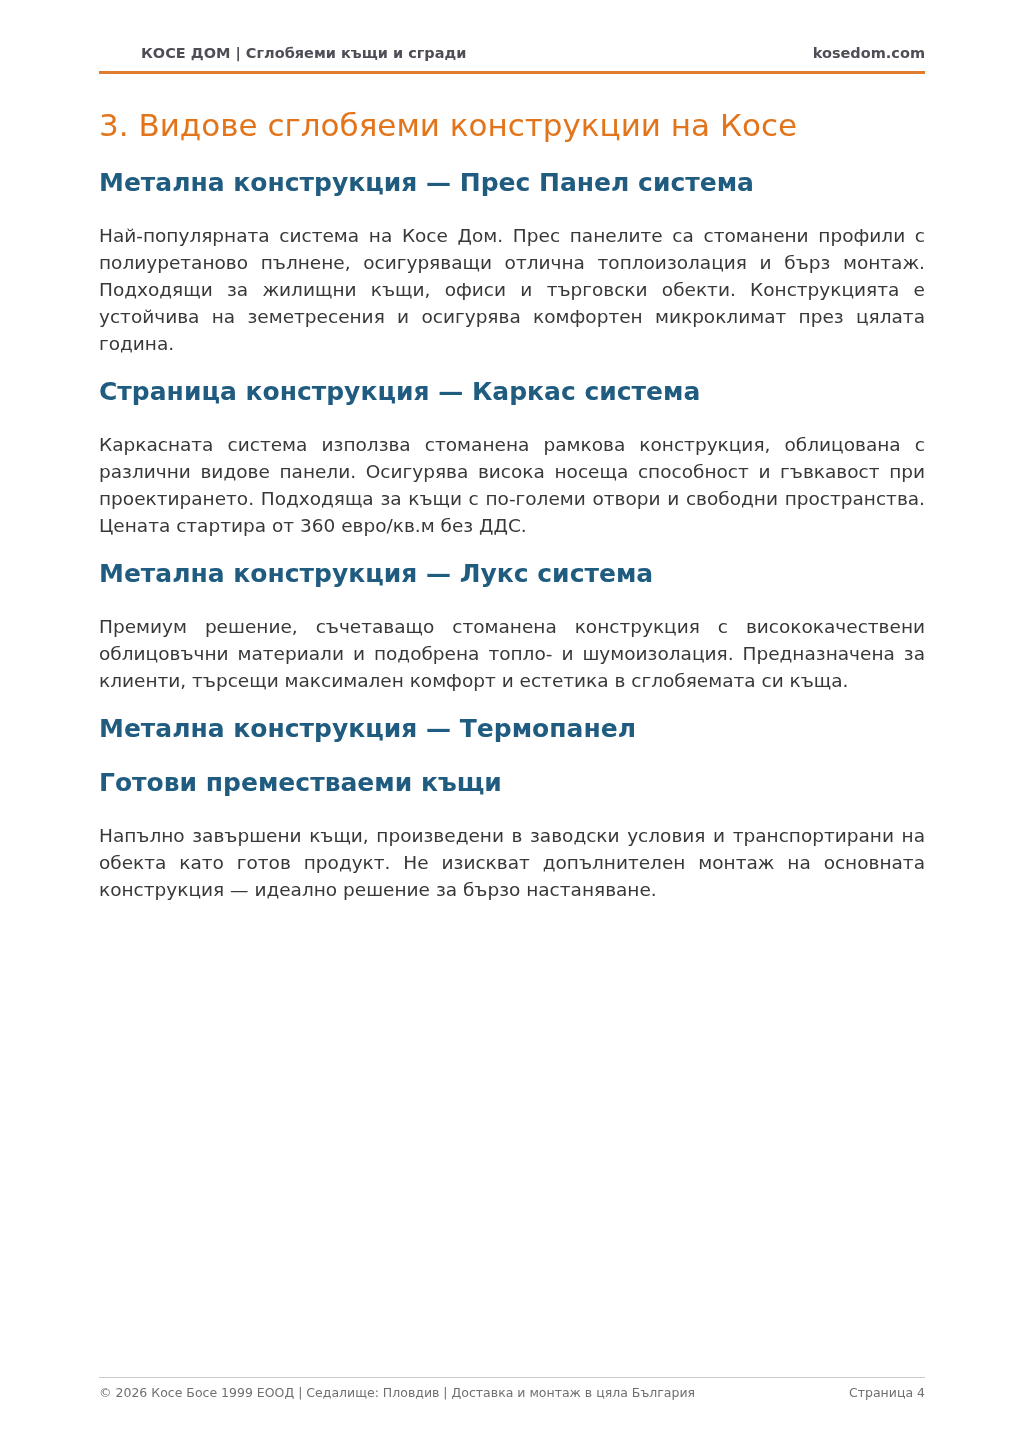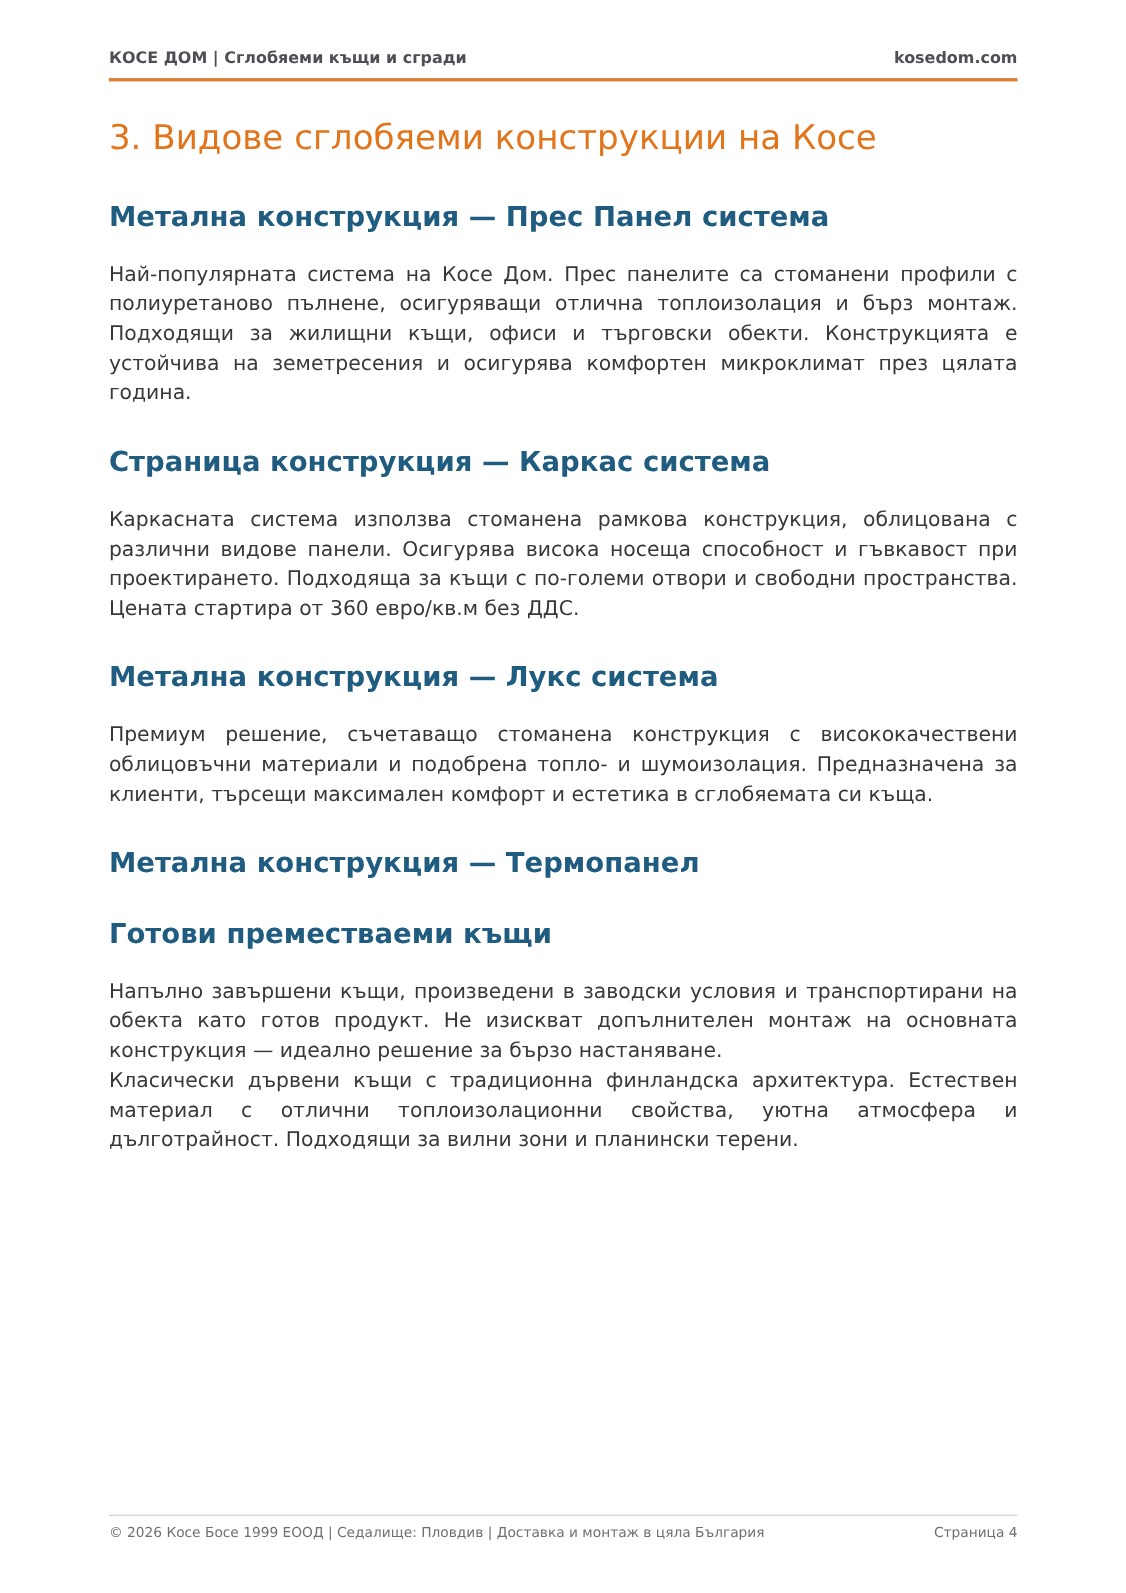--- a/index.html
+++ b/index.html
@@ -12,38 +12,39 @@
   }
   .page { padding:45px 99px 0 99px; }
 
   .header-row {
     display:flex;
     justify-content:space-between;
     align-items:baseline;
     font-size:14.5px;
     font-weight:bold;
     color:#4e4e57;
+    margin-left:42px;
   }
   .header-rule {
     height:3px;
     background:#e07c2e;
     margin-top:10px;
   }
 
   h1.page-title {
     margin-top:28px;
     font-size:31px;
     line-height:46px;
     font-weight:normal;
     color:#e2751c;
   }
   h1.page-title .title-line { display:block; }
 
   h2.section-heading {
-    margin:34px 0 24px 0;
+    margin:20px 0 24px 0;
     font-size:25px;
     line-height:30px;
     font-weight:bold;
     color:#1f5c80;
   }
   p.section-body {
     font-size:18.5px;
     line-height:27px;
     text-align:justify;
     color:#383838;
@@ -98,21 +99,20 @@
   <section>
     <h2 class="section-heading">Метална конструкция — Термопанел</h2>
   </section>
 
   <section>
     <h2 class="section-heading">Готови преместваеми къщи</h2>
     <p class="section-body">Напълно завършени къщи, произведени в заводски условия и транспортирани на обекта като готов продукт. Не изискват допълнителен монтаж на основната конструкция — идеално решение за бързо настаняване.</p>
   </section>
 
   <section>
-    <p class="section-body">Класически дървени къщи с традиционна финландска архитектура. Естествен материал с отлични топлоизолационни свойства, уютна атмосфера и дълготрайност. Подходящи за вилни зони и планински терени.</p>
   </section>
 
 
 </div>
 
 <div class="footer-rule"></div>
 <div class="footer-row">
   <span>© 2026 Косе Босе 1999 ЕООД | Седалище: Пловдив | Доставка и монтаж в цяла България</span>
   <span>Страница 4</span>
 </div>

